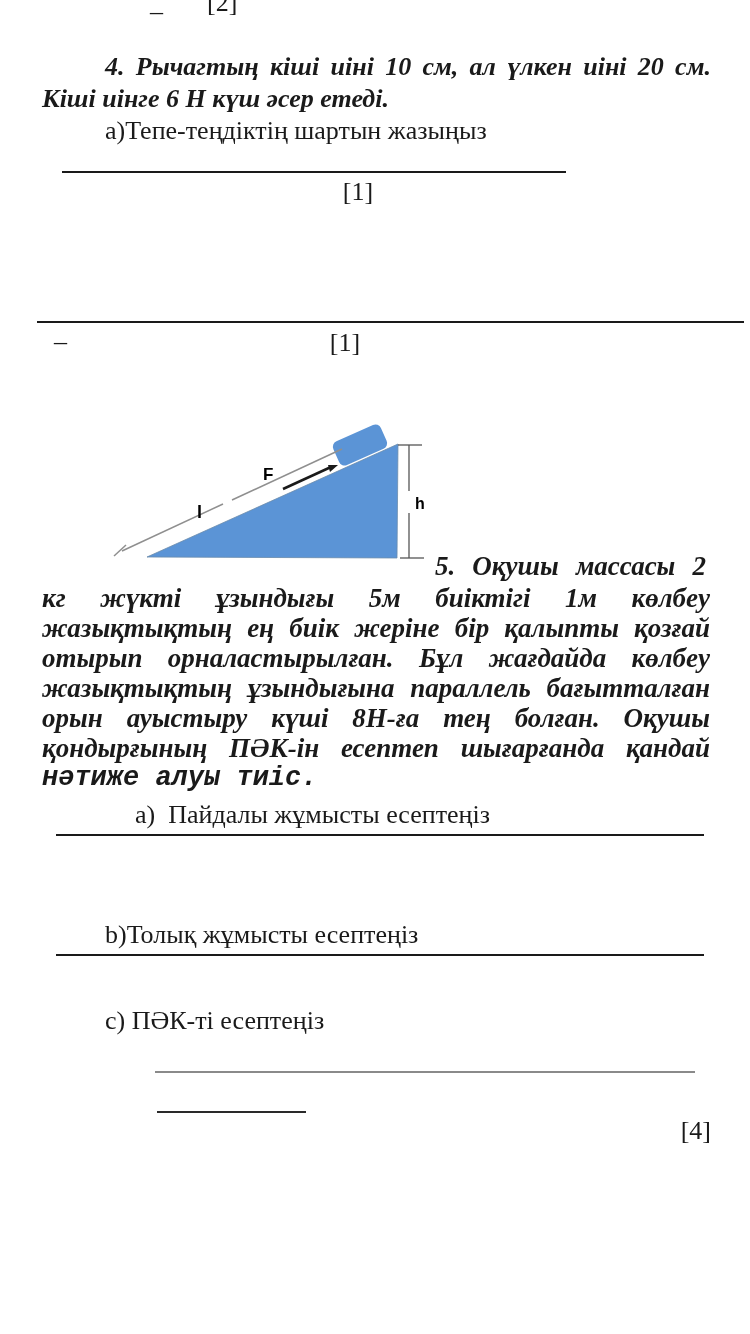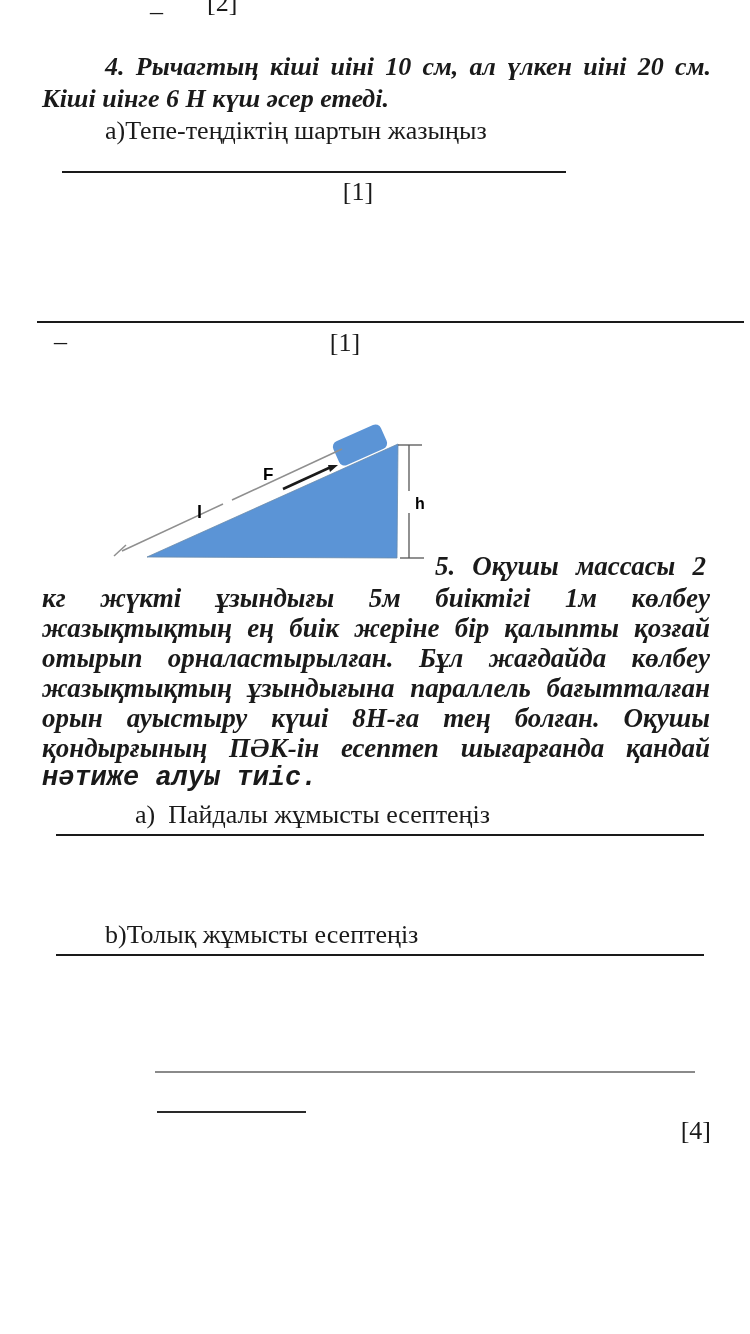--- a/index.html
+++ b/index.html
@@ -120,17 +120,18 @@
       </div>
     </div>
   <div class="abs t bi p5t" style="left:42px;top:763px;font-family:Liberation Mono, monospace;">нәтиже алуы тиіс.</div>
 
   <div class="abs t" style="left:105px;top:800px;margin-left:30px;">a)  Пайдалы жұмысты есептеңіз</div>
   <div class="abs rule" style="left:56px;top:834px;width:648px;"></div>
 
   <div class="abs t" style="left:105px;top:920px;">b)Толық жұмысты есептеңіз</div>
   <div class="abs rule" style="left:56px;top:954px;width:648px;"></div>
 
+  <div class="abs t" style="left:105px;top:1006px;">c) ПӘК-ті есептеңіз</div>
   <div class="abs rule-gray" style="left:155px;top:1071px;width:540px;"></div>
   <div class="abs rule-dark" style="left:157px;top:1111px;width:149px;"></div>
   <div class="abs mark" style="left:655px;top:1116px;width:56px;text-align:right;">[4]</div>
 
 </div>
 
 </body></html>

